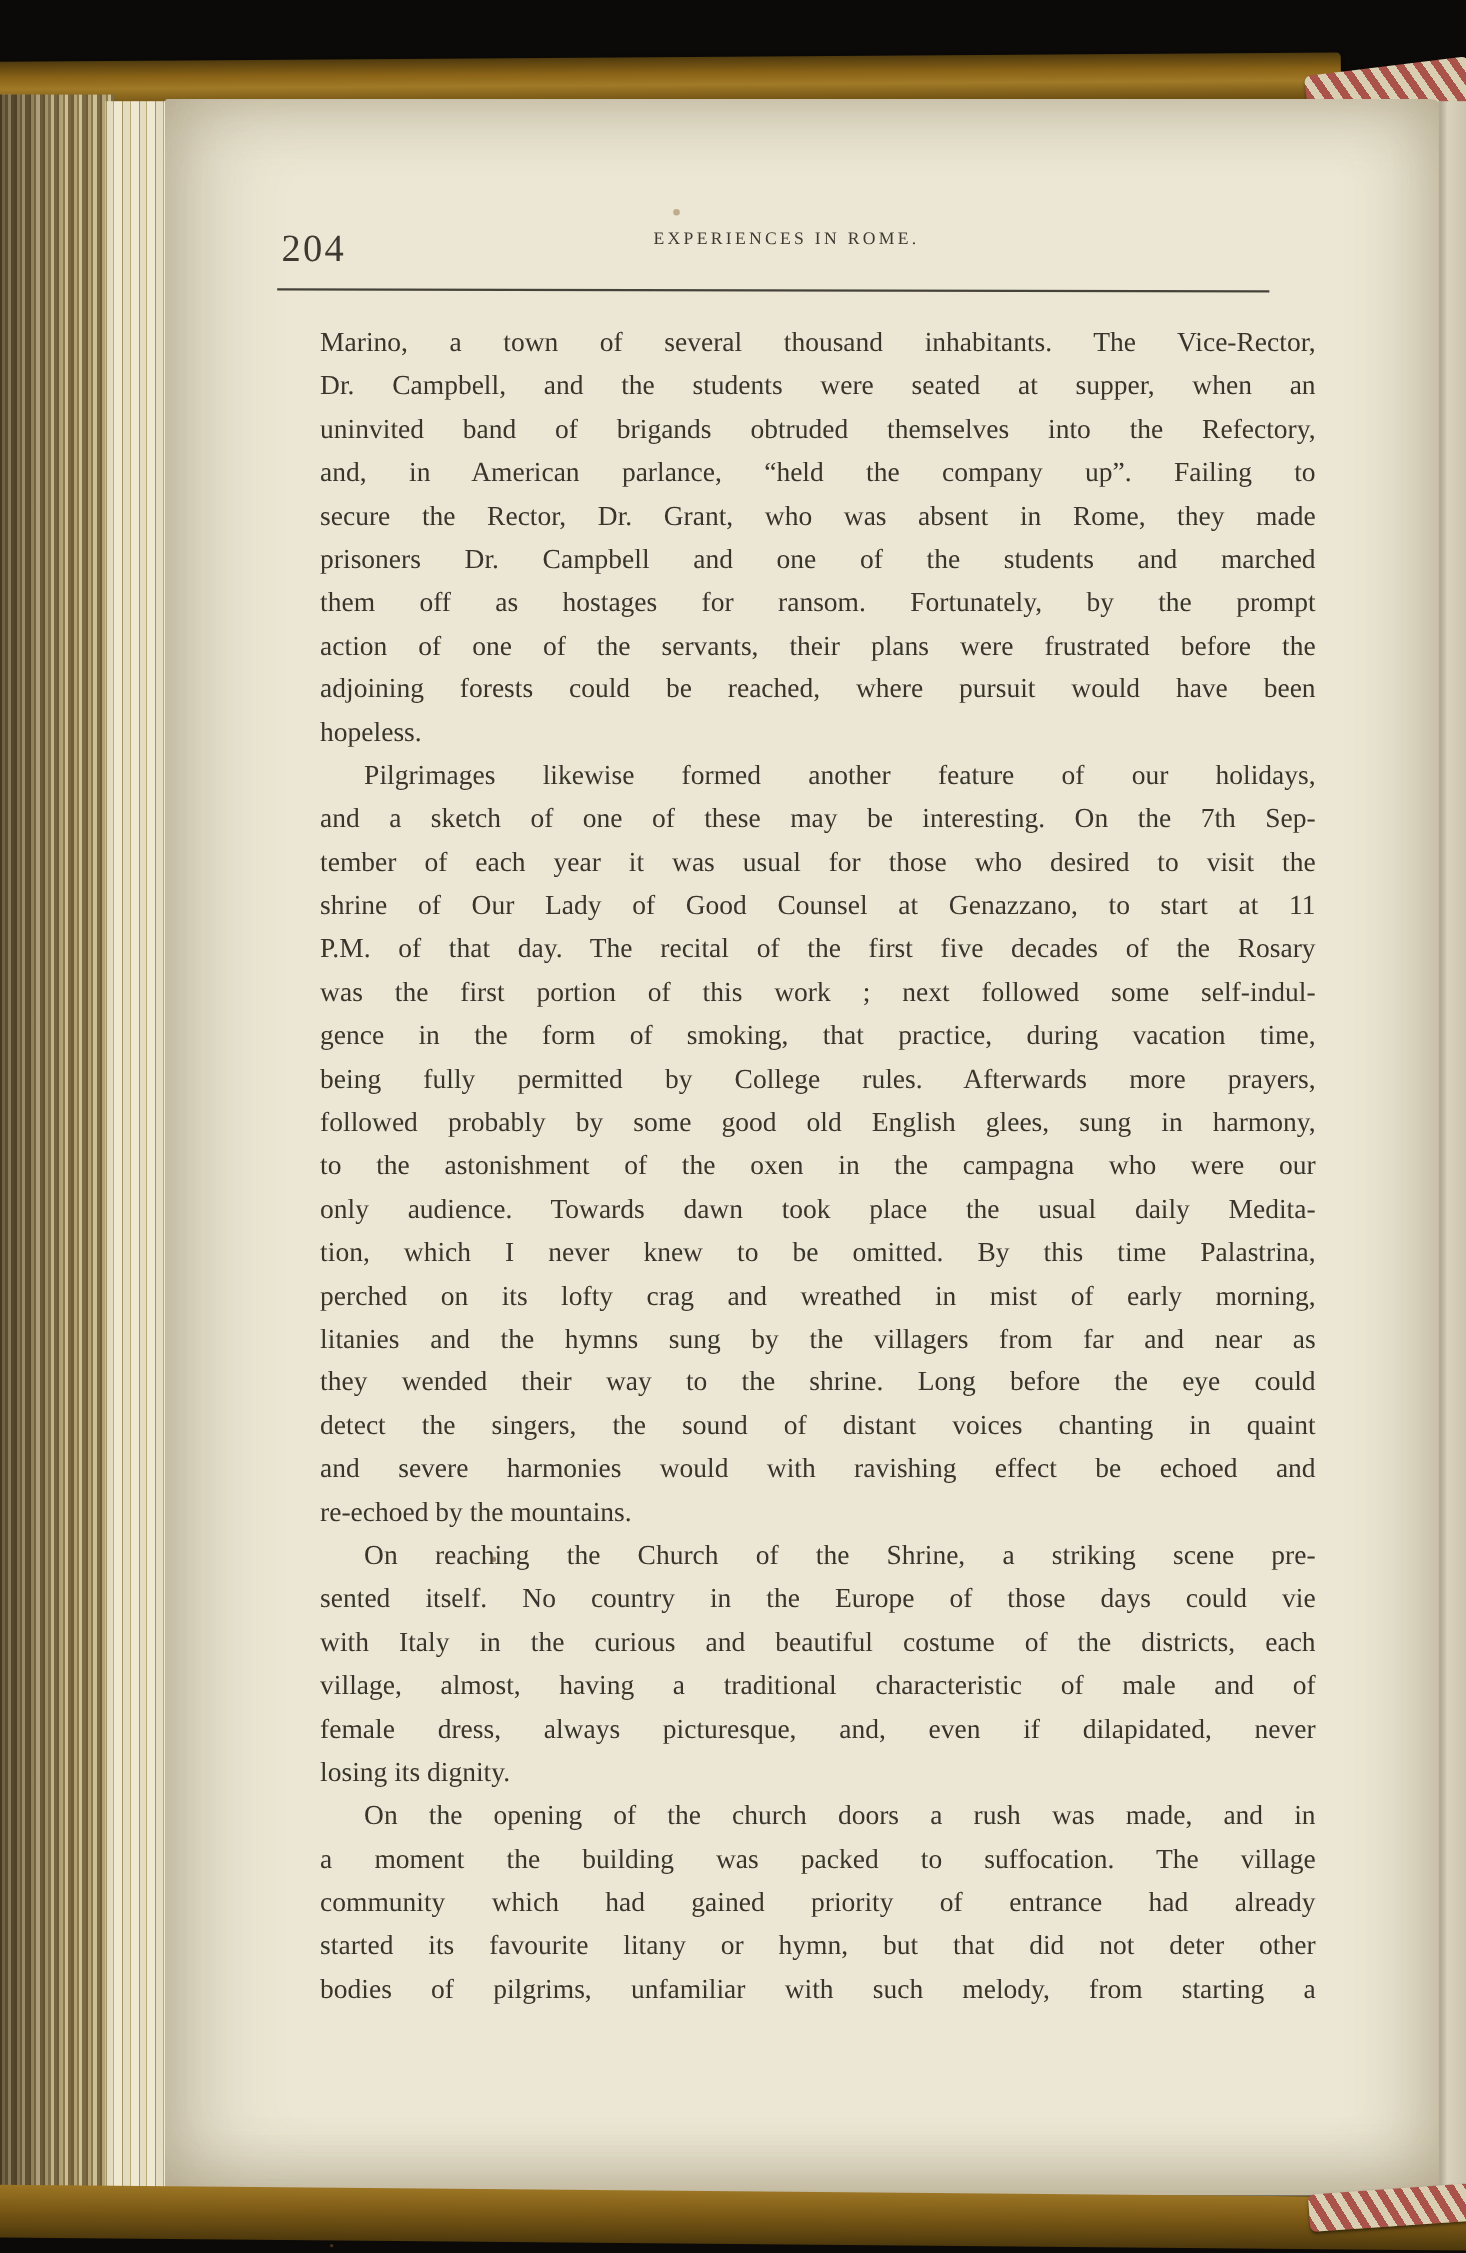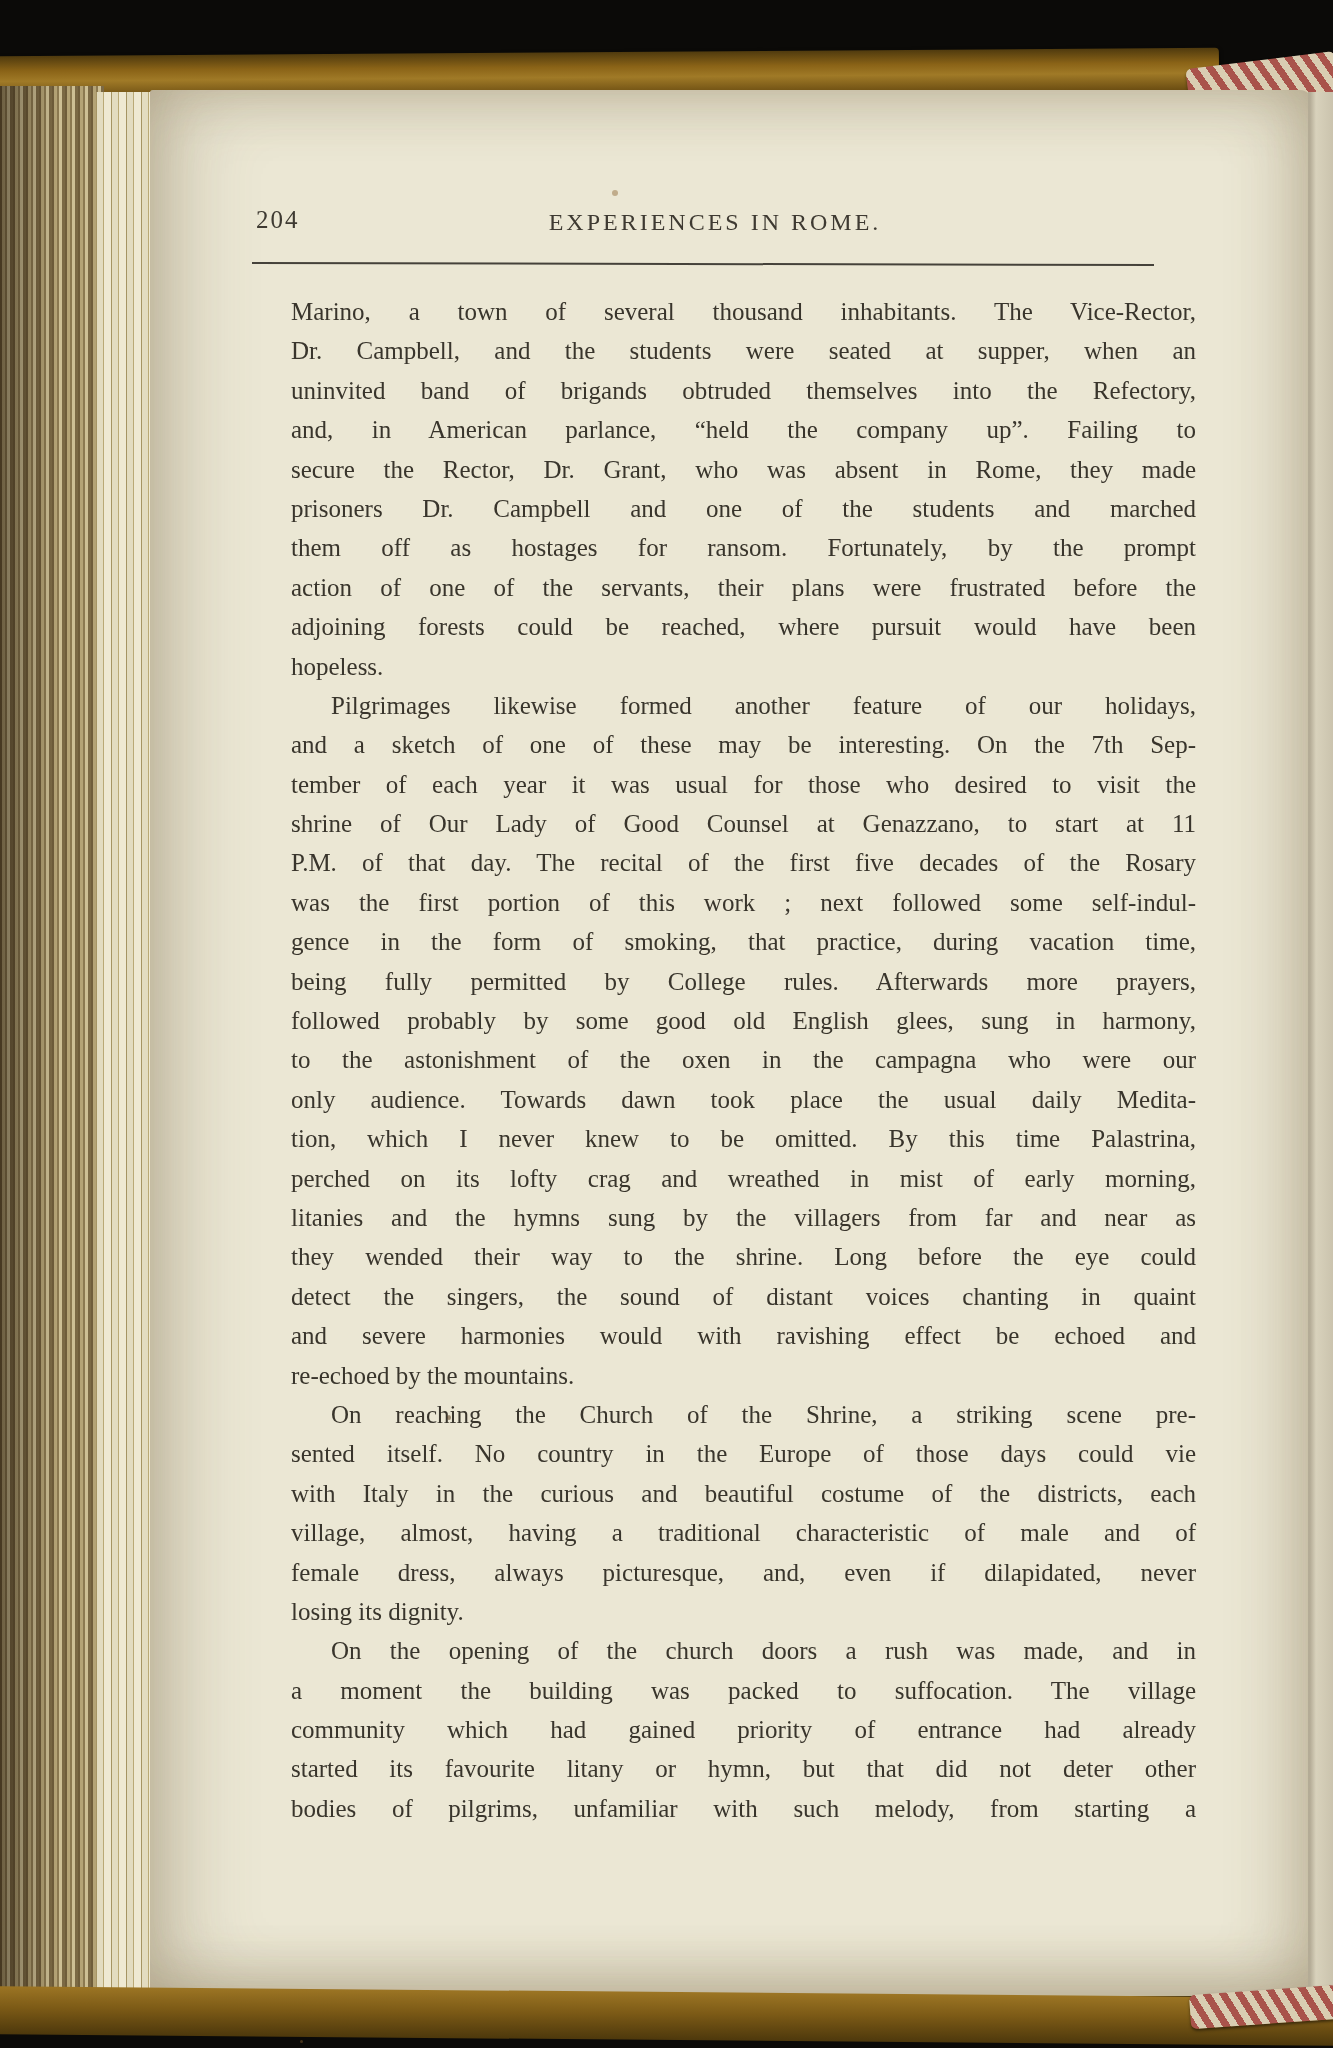--- a/index.html
+++ b/index.html
@@ -51,25 +51,25 @@
       inset 45px 0 70px rgba(115,95,60,.16),
       inset 0 -25px 50px rgba(110,90,55,.14);
   }
   .gutter{
     position:absolute;left:1308px;top:92px;width:25px;height:1902px;
     background:linear-gradient(90deg,rgba(60,45,25,.28) 0 2px,rgba(60,45,25,.06) 8px,rgba(60,45,25,.14) 100%),#e2dcc6;
   }
   
   .page-number{
     position:absolute;left:256px;top:206px;
-    font-size:25px;color:#3e3a32;letter-spacing:2px;
+    font-size:35px;color:#3e3a32;letter-spacing:2px;
   }
   .running-header{
     position:absolute;left:400px;top:209px;width:630px;
-    text-align:center;font-size:24px;color:#3e3a32;letter-spacing:3px;
+    text-align:center;font-size:16px;color:#3e3a32;letter-spacing:3px;
   }
   .header-rule{
     position:absolute;left:252px;top:263px;width:902px;height:2px;
     background:#45423a;transform:rotate(0.12deg);
   }
   .body-text{
     position:absolute;left:255px;top:292px;width:905px;
     font-size:25px;line-height:39.4px;color:#39352c;margin-left:36px;
   }
   .text-line{

